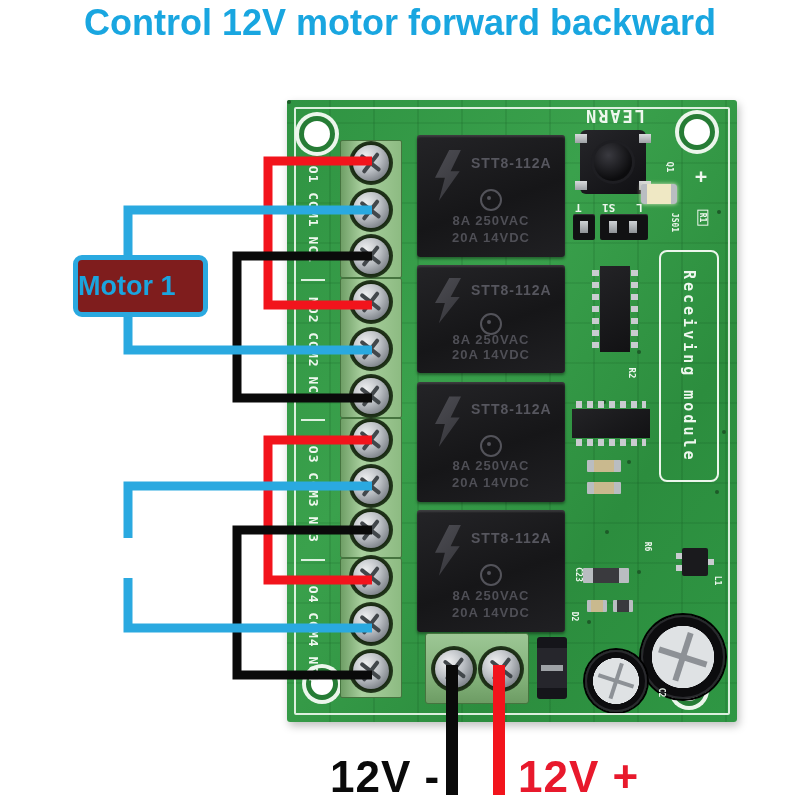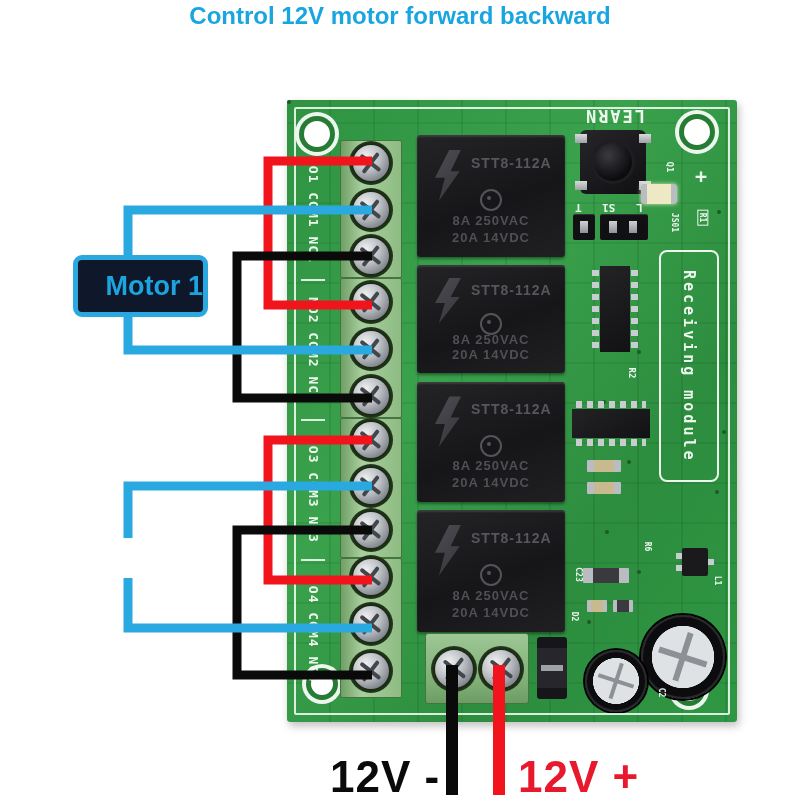--- a/index.html
+++ b/index.html
@@ -1,20 +1,20 @@
 <!DOCTYPE html>
 <html><head>
 <meta charset="utf-8">
 <style>
   html,body{margin:0;padding:0;}
   body{width:800px;height:800px;background:#ffffff;font-family:"Liberation Sans",sans-serif;position:relative;overflow:hidden;}
   .stage{position:absolute;inset:0;width:800px;height:800px;}
 
   
-  .title{position:absolute;left:0;top:2px;width:100%;text-align:center;font-size:24px;font-weight:bold;color:#19a6e0;letter-spacing:0;}
+  .title{position:absolute;left:0;top:2px;width:100%;text-align:center;font-size:36px;font-weight:bold;color:#19a6e0;letter-spacing:0;}
 
   
   .board{position:absolute;left:287px;top:100px;width:450px;height:622px;background:linear-gradient(125deg,#2f9342,#3aa14c 38%,#2c8d3e 70%,#2f9744);border-radius:3px;box-shadow:2px 4px 8px rgba(0,0,0,.25);z-index:1;}
   .board::before{content:"";position:absolute;inset:0;background:
      repeating-linear-gradient(90deg,transparent 0 42px,rgba(0,45,10,.10) 42px 44px),
      repeating-linear-gradient(0deg,transparent 0 38px,rgba(0,45,10,.08) 38px 40px);border-radius:3px;}
   .board::after{content:"";position:absolute;inset:7px;border:2px solid rgba(238,248,238,.9);border-radius:2px;pointer-events:none;}
   .vias{position:absolute;left:0;top:0;width:4px;height:4px;border-radius:50%;background:#1d5a28;
     box-shadow:330px 70px 0 #1d5a28,345px 120px 0 #1d5a28,320px 190px 0 #1d5a28,350px 250px 0 #1d5a28,
     315px 300px 0 #1d5a28,340px 360px 0 #1d5a28,318px 430px 0 #1d5a28,350px 470px 0 #1d5a28,
@@ -80,21 +80,21 @@
   
   .cap{position:absolute;border-radius:50%;background:radial-gradient(circle,#dfe2e4 0 52%,#0c0c0e 53% 100%);box-shadow:0 0 0 2px #000,inset 0 0 0 2px #2a2a2e;}
   .cap::before{content:"";position:absolute;left:50%;top:50%;width:60%;height:7%;background:#8d9196;transform:translate(-50%,-50%) rotate(18deg);} 
   .cap::after{content:"";position:absolute;left:50%;top:50%;width:60%;height:7%;background:#8d9196;transform:translate(-50%,-50%) rotate(108deg);} 
 
   
   .pwr{position:absolute;left:138px;top:533px;width:102px;height:69px;background:linear-gradient(#9dc795,#7fae76 70%,#6d9c64);border:1px solid #46743f;border-radius:3px;}
 
   
   svg.wires{position:absolute;inset:0;z-index:5;pointer-events:none;}
-  .motorbox{position:absolute;width:125px;height:52px;background:#0f172a;border:5px solid #2aa9e0;border-radius:9px;display:flex;align-items:center;justify-content:flex-end;font-size:27px;font-weight:bold;color:#1ba4de;z-index:6;}
+  .motorbox{position:absolute;width:125px;height:52px;background:#7f1d1d;border:5px solid #2aa9e0;border-radius:9px;display:flex;align-items:center;justify-content:flex-start;font-size:27px;font-weight:bold;color:#1ba4de;z-index:6;}
   .pwr-label{position:absolute;top:752px;font-size:44px;font-weight:bold;z-index:6;letter-spacing:1px;}
   .pwr-neg{left:330px;color:#0a0a0a;}
   .pwr-pos{left:518px;color:#e8192c;}
 </style>
 </head>
 <body>
 
 <div class="stage">
 
   <div class="title">Control 12V motor forward backward</div>

